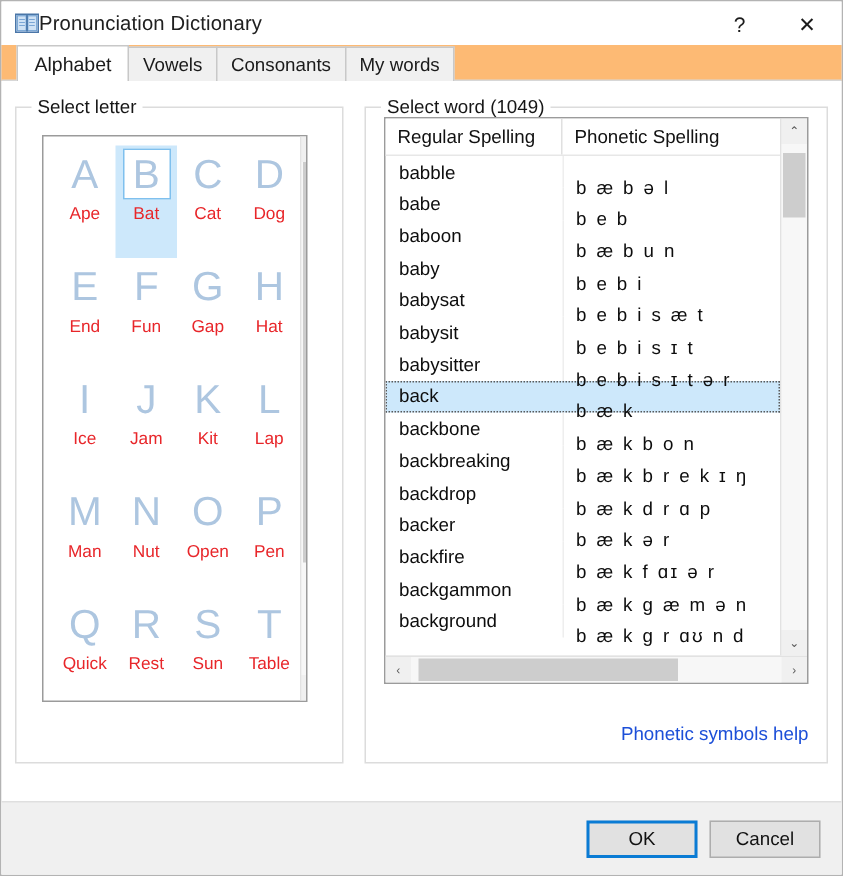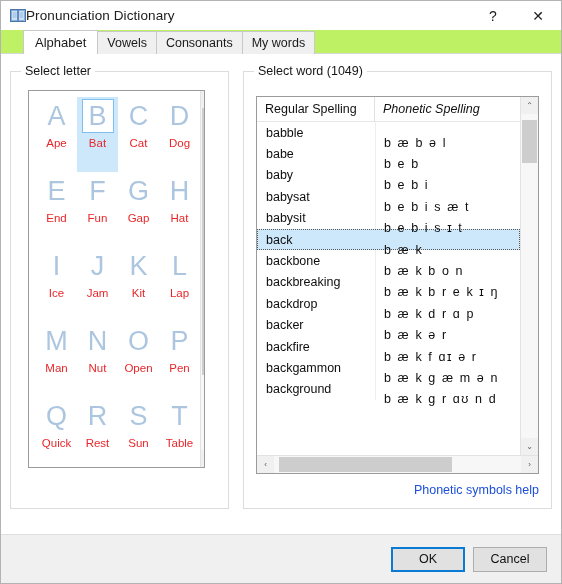--- a/index.html
+++ b/index.html
@@ -44,22 +44,22 @@
     display: flex; align-items: center; justify-content: center;
     font-size: 14px; color: #1b1b1b;
   }
   .cap-btn.close { width: 46px; }
   
   #tabstrip {
     flex: 0 0 24px;
     height: 24px;
     display: flex;
     align-items: flex-end;
-    padding-left: 22px;
-    background: #bef264;
+    padding-left: 10px;
+    background: #fdba74;
     position: relative;
     box-sizing: border-box;
   }
   #tabstrip::after {
     content: "";
     position: absolute;
     left: 0; right: 0; bottom: 0;
     height: 1px;
     background: #d7d7d7;
   }
@@ -200,21 +200,21 @@
   .vscroll .track { flex: 1 1 auto; position: relative; background: #f7f7f7; }
   .vscroll .thumb {
     position: absolute;
     left: 1px; right: 1px;
     background: #cdcdcd;
   }
 
   
   #word-box {
     position: absolute;
-    left: 12px; top: 24px;
+    left: 12px; top: 6px;
     right: 12px;
     height: 378px;
     border: 1px solid #9b9b9b;
     box-sizing: border-box;
     background: #ffffff;
     display: flex;
     flex-direction: column;
     overflow: hidden;
   }
   #wl-main { flex: 1 1 auto; display: flex; min-height: 0; }
@@ -229,21 +229,21 @@
   }
   .wl-th {
     font-size: 12.5px;
     color: #111;
     padding-left: 8px;
     box-sizing: border-box;
     display: flex; align-items: center;
     height: 24px;
   }
   .wl-th.c1 { width: 118px; flex: 0 0 118px; border-right: 1px solid #e0e0e0; }
-  .wl-th.c2 { flex: 1 1 auto; font-style: italic; }
+  .wl-th.c2 { flex: 1 1 auto; }
   #wl-rows { flex: 1 1 auto; overflow: hidden; }
   .wl-row {
     display: flex;
     height: 21.4px;
     align-items: center;
     box-sizing: border-box;
     border: 1px solid transparent;
   }
   .wl-row .c1 {
     width: 118px; flex: 0 0 118px;
@@ -474,30 +474,38 @@
               <div id="wl-rows">
                   <div class="wl-row">
                     <div class="c1">babble</div>
                     <div class="c2">b æ b ə l</div>
                   </div>
                   <div class="wl-row">
                     <div class="c1">babe</div>
                     <div class="c2">b e b</div>
                   </div>
                   <div class="wl-row">
+                    <div class="c1">baboon</div>
+                    <div class="c2">b æ b u n</div>
+                  </div>
+                  <div class="wl-row">
                     <div class="c1">baby</div>
                     <div class="c2">b e b i</div>
                   </div>
                   <div class="wl-row">
                     <div class="c1">babysat</div>
                     <div class="c2">b e b i s æ t</div>
                   </div>
                   <div class="wl-row">
                     <div class="c1">babysit</div>
                     <div class="c2">b e b i s ɪ t</div>
+                  </div>
+                  <div class="wl-row">
+                    <div class="c1">babysitter</div>
+                    <div class="c2">b e b i s ɪ t ə r</div>
                   </div>
                   <div class="wl-row selected">
                     <div class="c1">back</div>
                     <div class="c2">b æ k</div>
                   </div>
                   <div class="wl-row">
                     <div class="c1">backbone</div>
                     <div class="c2">b æ k b o n</div>
                   </div>
                   <div class="wl-row">

